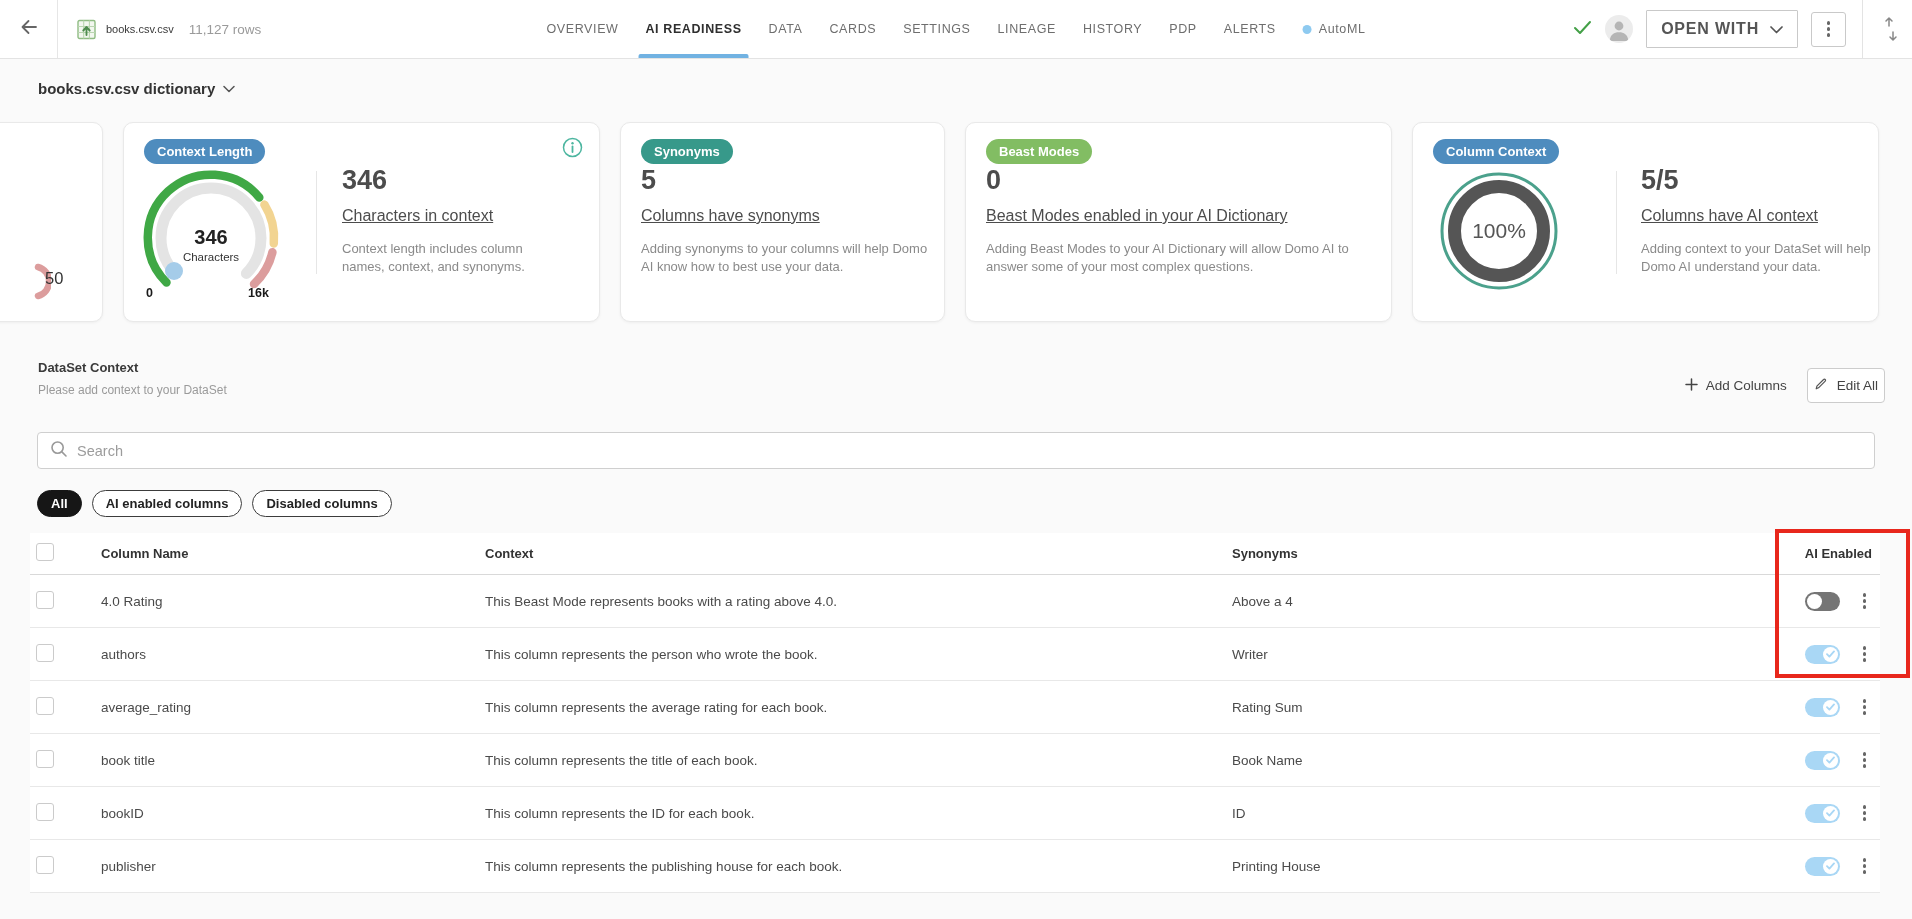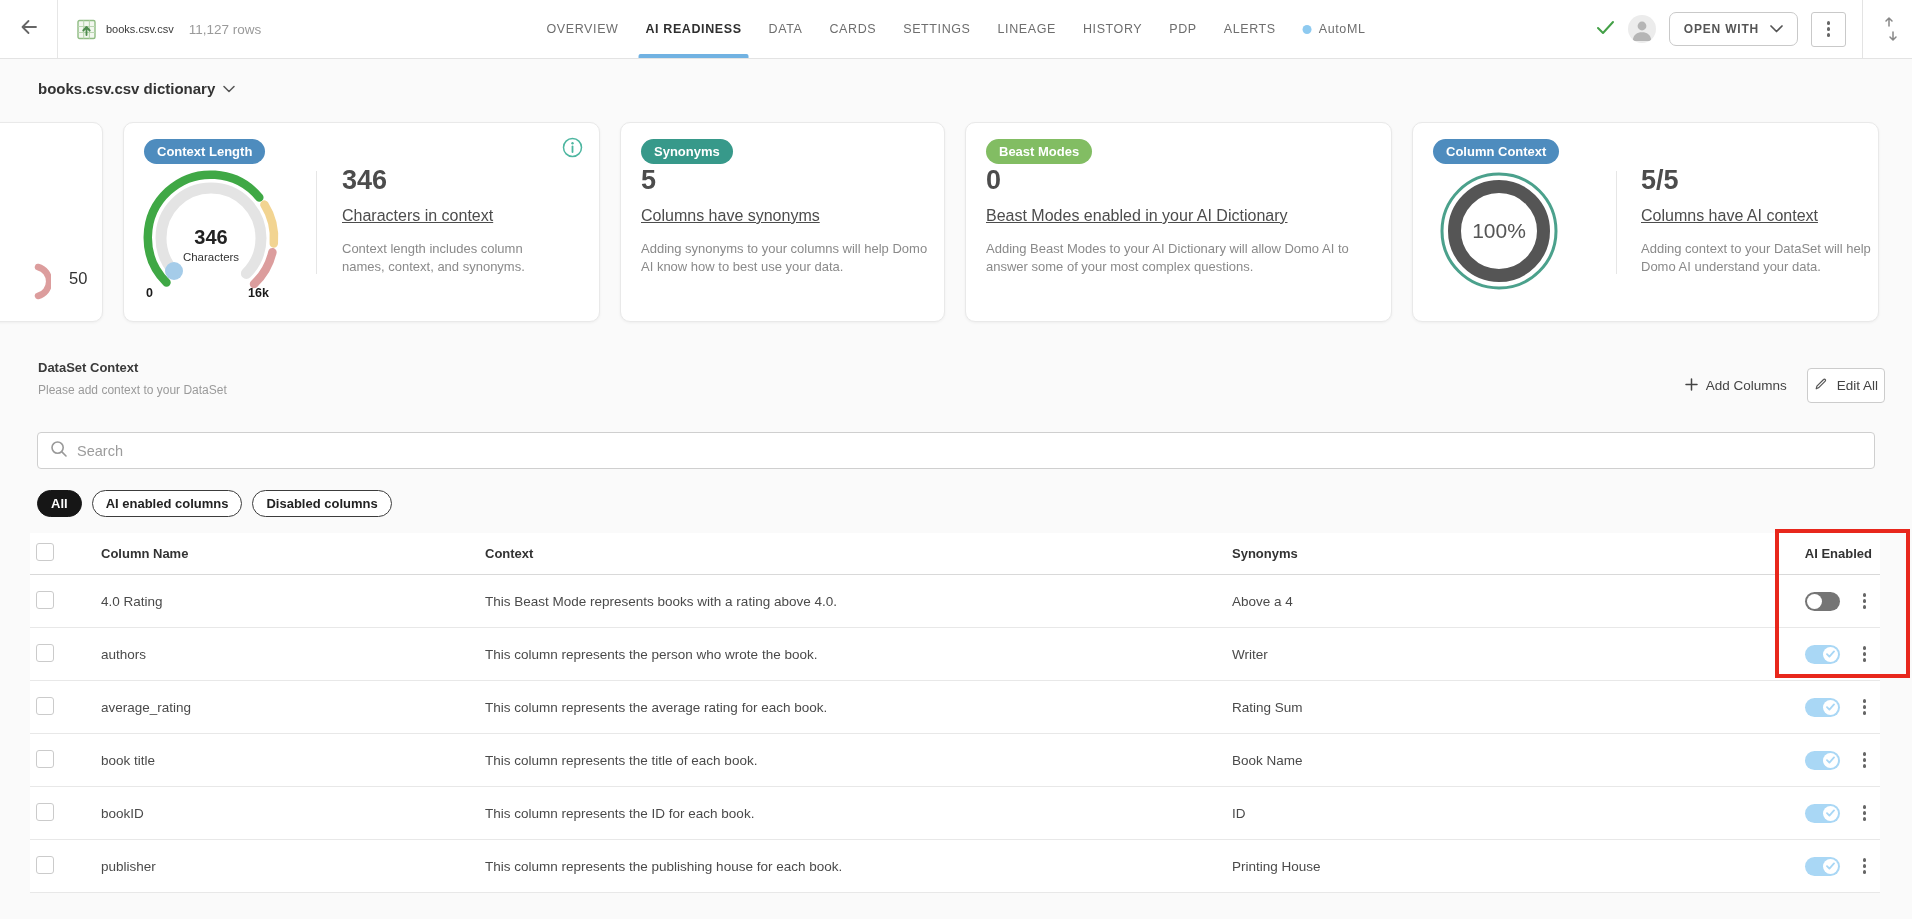--- a/index.html
+++ b/index.html
@@ -19,21 +19,21 @@
   .file-ico{margin-left:19px; display:flex;}
   .ds-title{margin-left:10px; font-size:11px; color:#3a3a3a;}
   .ds-rows{margin-left:15px; font-size:13.5px; color:#9a9a9a;}
   .tabs{position:absolute; left:50%; transform:translateX(-50%); top:0; height:100%; display:flex; align-items:center; gap:27px;}
   .tab{position:relative; height:100%; display:flex; align-items:center; gap:7px; font-size:12.5px; letter-spacing:.6px; color:#6e6e6e; cursor:pointer; white-space:nowrap;}
   .tab.active{color:#2f2f2f; font-weight:700;}
   .tab.active::after{content:""; position:absolute; left:-7px; right:-7px; bottom:0; height:4px; background:var(--accent-blue); border-radius:2px 2px 0 0;}
   .automl-dot{width:9px; height:9px; border-radius:50%; background:var(--automl-dot); display:inline-block;}
   .hright{margin-left:auto; display:flex; align-items:center; gap:13px; height:100%; padding-right:6px;}
   .avatar{width:28px; height:28px; border-radius:50%; background:#ececec; display:flex; align-items:center; justify-content:center; cursor:pointer; overflow:hidden;}
-  .openwith-btn{display:flex; align-items:center; gap:11px; border:1px solid #c9c9c9; border-radius:7px; background:#fff; padding:9px 14px; font-size:12px; font-weight:700; letter-spacing:.8px; color:#555; cursor:pointer;}
+  .openwith-btn{display:flex; align-items:center; gap:11px; border:1px solid #c9c9c9; border-radius:1px; background:#fff; padding:9px 14px; font-size:16px; font-weight:700; letter-spacing:.8px; color:#555; cursor:pointer;}
   .kebab-btn{width:35px; height:35px; border:1px solid #c9c9c9; border-radius:3px; background:#fff; display:flex; align-items:center; justify-content:center; cursor:pointer;}
   .kebab{display:flex; flex-direction:column; gap:2.5px; cursor:pointer; padding:2px;}
   .kebab i{width:3.5px; height:3.5px; border-radius:50%; background:#666;}
   .hdivider{width:1px; height:100%; background:#e3e3e3; margin-left:3px;}
   .sort-ico{padding:0 7px; cursor:pointer; display:flex;}
 
   
   .page-title-row{position:absolute; top:79px; left:38px; display:flex; align-items:center; gap:8px; cursor:pointer;}
   .page-title{font-size:15px; font-weight:700; color:#333;}
 
@@ -45,21 +45,21 @@
   .badge{position:absolute; top:16px; left:20px; padding:5px 13px; border-radius:15px; color:#fff; font-size:13px; font-weight:700;}
   .badge.blue{background:var(--badge-blue);} .badge.teal{background:var(--badge-teal);} .badge.green{background:var(--badge-green);}
   .info-ico{position:absolute; top:14px; right:16px; cursor:pointer;}
   .card-vdiv{position:absolute; top:48px; bottom:47px; width:1px; background:#e6e6e6;}
   .stat-block{position:absolute; top:44px;}
   .stat-num{font-size:27px; font-weight:600; color:#4c4c4c; line-height:1;}
   .stat-label{margin-top:13px; font-size:16px; color:#4c4c4c;text-decoration:underline;}
   .stat-desc{margin-top:15px; font-size:13px; color:#8a8a8a; line-height:1.4;}
   .gauge-svg{position:absolute; left:12px; top:40px;}
   .donut-svg{position:absolute; left:24px; top:46px;}
-  .partial-val{position:absolute; left:70px; top:146px; font-size:16.5px; color:#333;padding-left:24px;}
+  .partial-val{position:absolute; left:70px; top:146px; font-size:16.5px; color:#333;}
   .partial-arc{position:absolute; left:58px; top:140px;}
 
   
   .section-left{position:absolute; top:360px; left:38px;}
   .section-title{font-size:13px; font-weight:700; color:#3a3a3a;}
   .section-sub{margin-top:8px; font-size:12px; color:#9a9a9a;}
   .section-right{position:absolute; top:369px; right:27px; display:flex; align-items:center; gap:20px; height:33px;}
   .addcols-btn{display:flex; align-items:flex-start; gap:8px; font-size:13.5px; color:#444; cursor:pointer;}
   .editall-btn{display:flex; align-items:center; gap:9px; font-size:13.5px; color:#444; background:#fff; border:1px solid #ccc; border-radius:4px; padding:8px 6px; cursor:pointer;}
 

